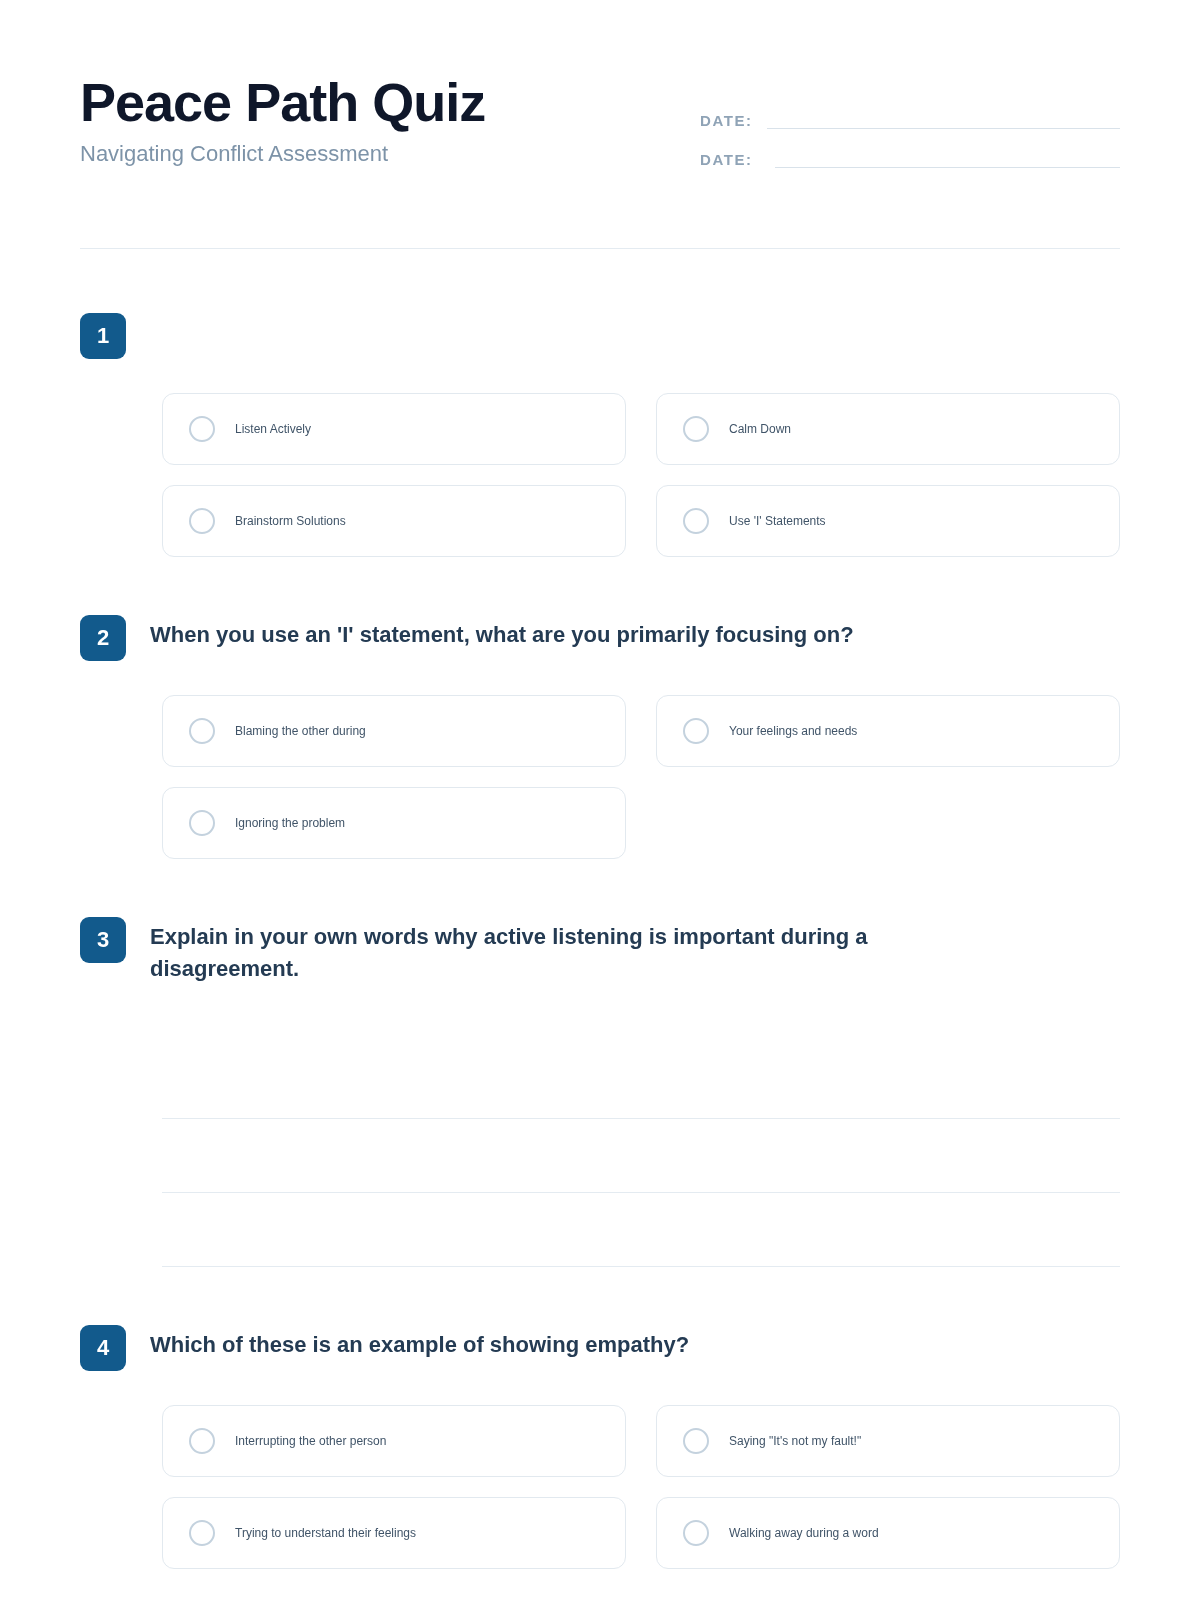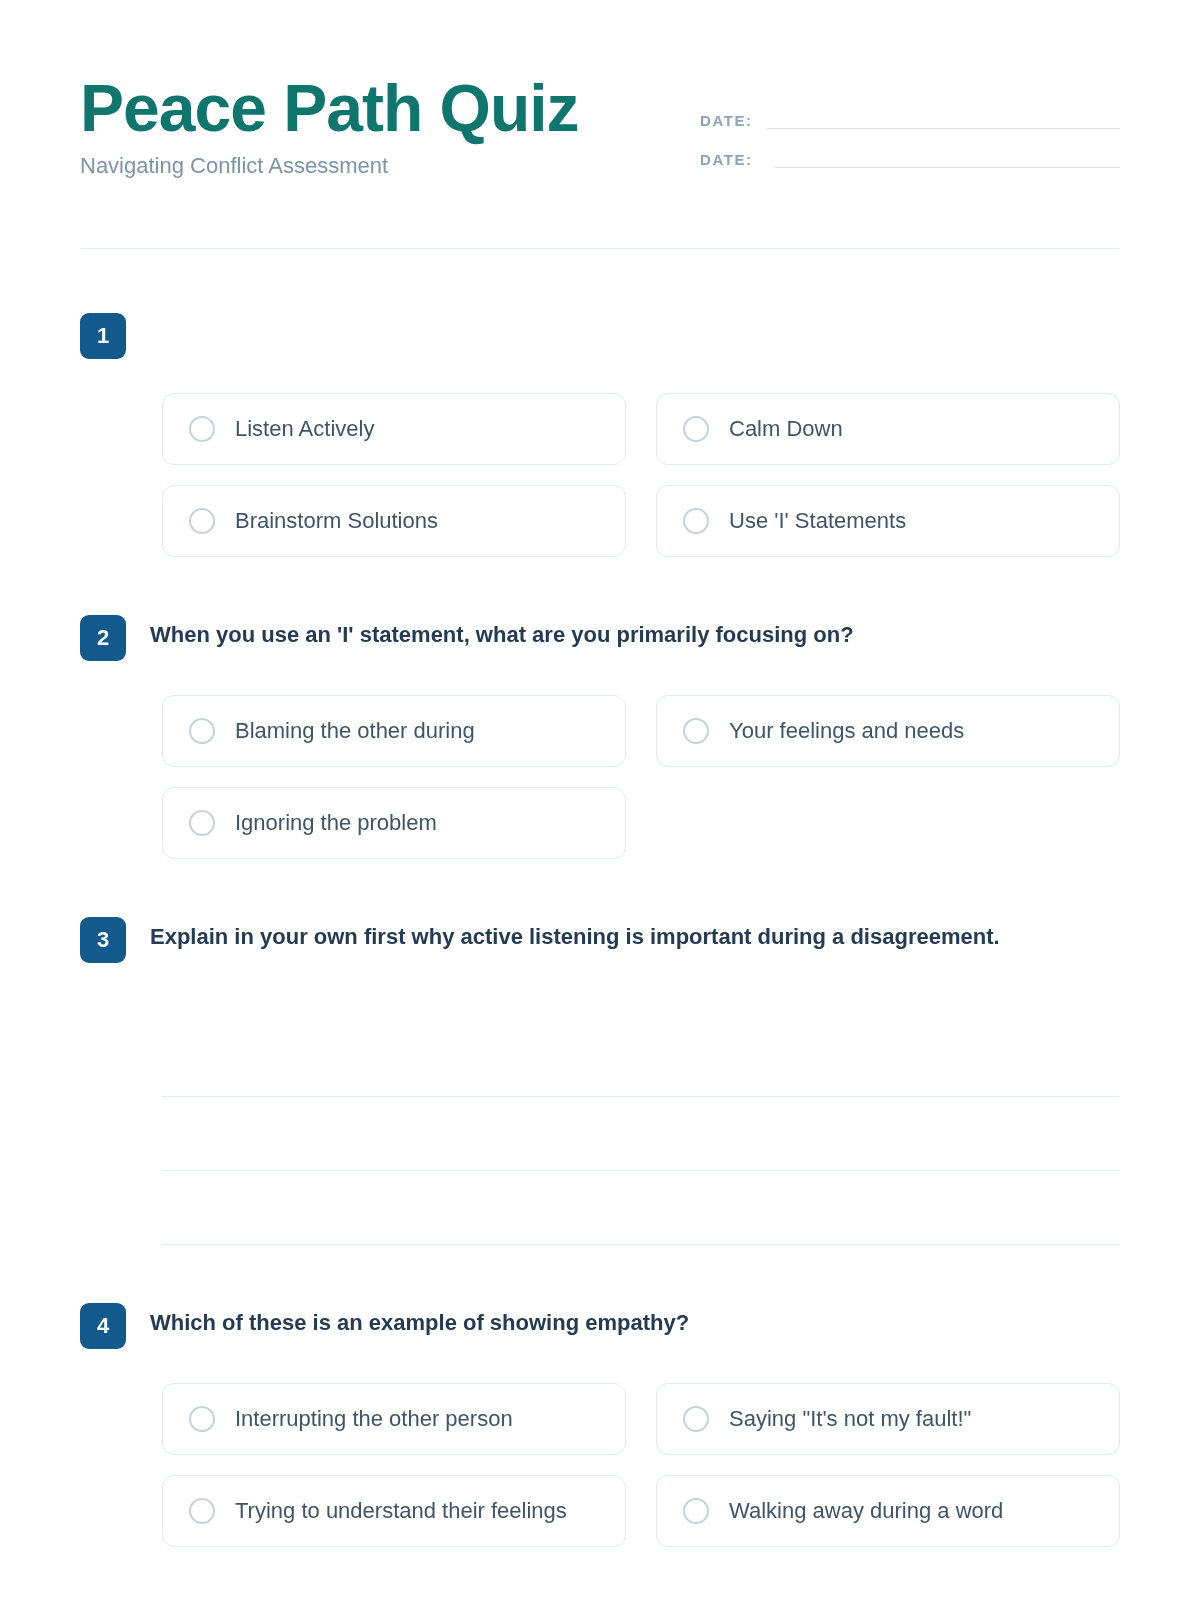--- a/index.html
+++ b/index.html
@@ -21,23 +21,23 @@
   }
 
   
   .header {
     display: flex;
     align-items: flex-start;
     justify-content: space-between;
   }
   .title-block { padding-top: 4px; }
   .quiz-title {
-    font-size: 66px;
-    font-weight: bold;
-    color: #0f766e;
+    font-size: 54px;
+    font-weight: bold;
+    color: #0f172a;
     letter-spacing: -1px;
     line-height: 1.05;
     margin: 0;
   }
   .quiz-subtitle {
     font-size: 22px;
     color: #7d93a8;
     margin: 10px 0 0 0;
     font-weight: normal;
   }
@@ -120,21 +120,21 @@
   }
   .radio {
     width: 26px;
     height: 26px;
     border: 2px solid #c4d2de;
     border-radius: 50%;
     flex: 0 0 auto;
     margin-right: 20px;
   }
   .option-label {
-    font-size: 22px;
+    font-size: 12px;
     color: #405468;
   }
 
   
   .answer-lines {
     margin: 60px 0 0 82px;
   }
   .answer-line {
     border-bottom: 1.5px solid #e4ebf1;
     height: 74px;
@@ -207,21 +207,21 @@
         <div class="option">
           <span class="radio"></span>
           <span class="option-label">Ignoring the problem</span>
         </div>
       </div>
     </div>
 
     <div class="question">
       <div class="q-head">
         <div class="q-num">3</div>
-        <div class="q-text">Explain in your own first why active listening is important during a disagreement.</div>
+        <div class="q-text">Explain in your own words why active listening is important during a disagreement.</div>
       </div>
       <div class="answer-lines">
         <div class="answer-line"></div>
         <div class="answer-line"></div>
         <div class="answer-line"></div>
       </div>
     </div>
 
     <div class="question">
       <div class="q-head">

